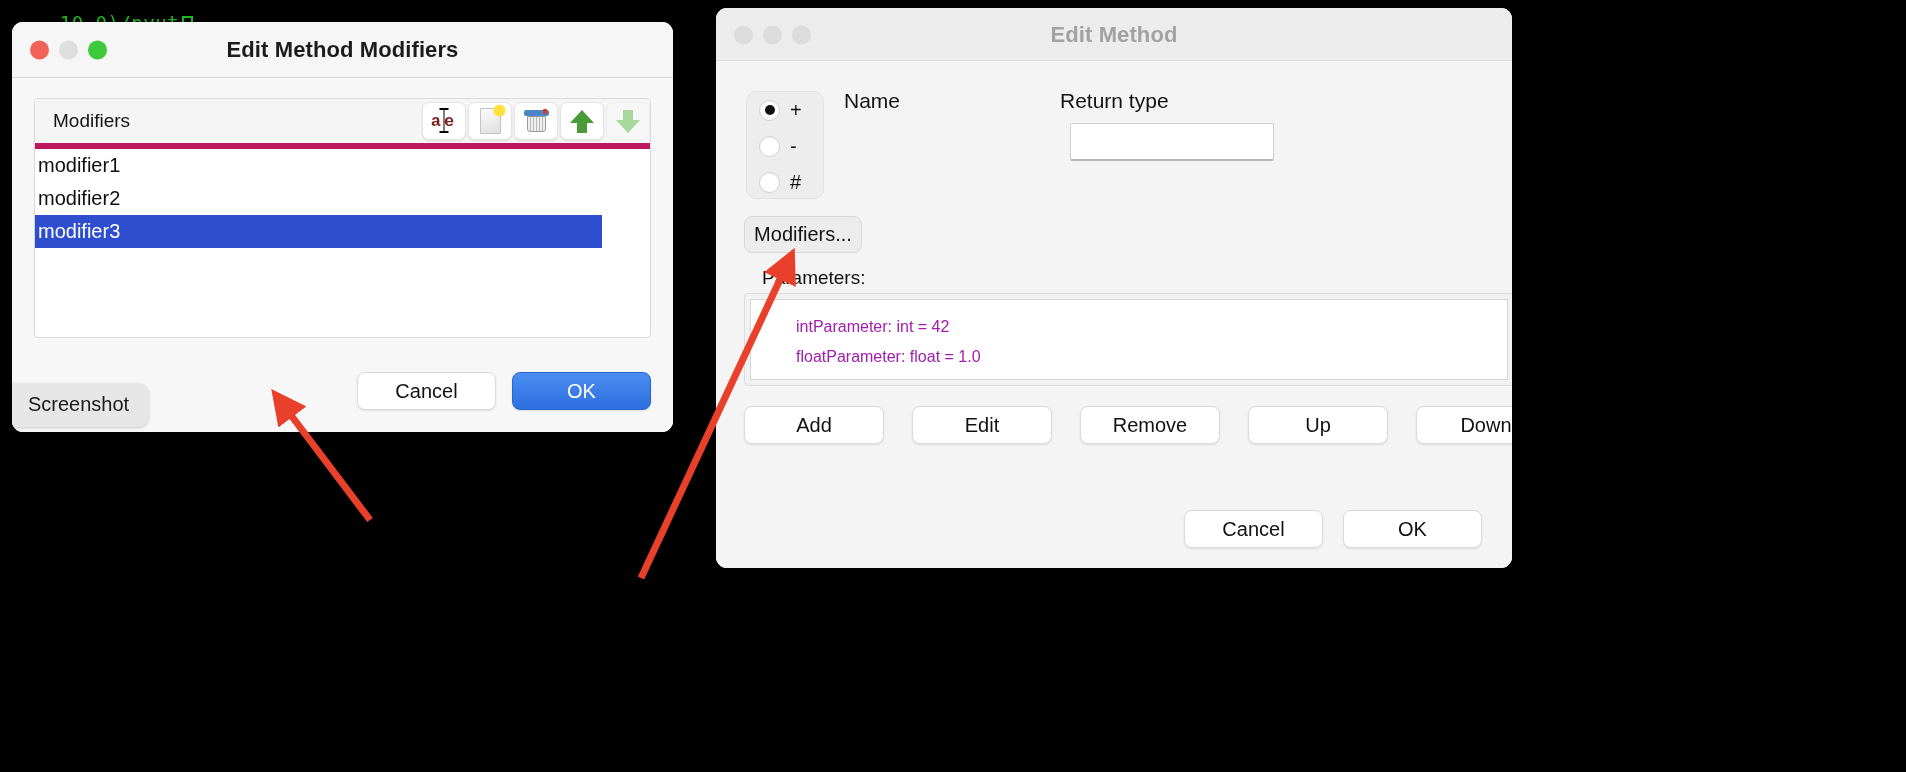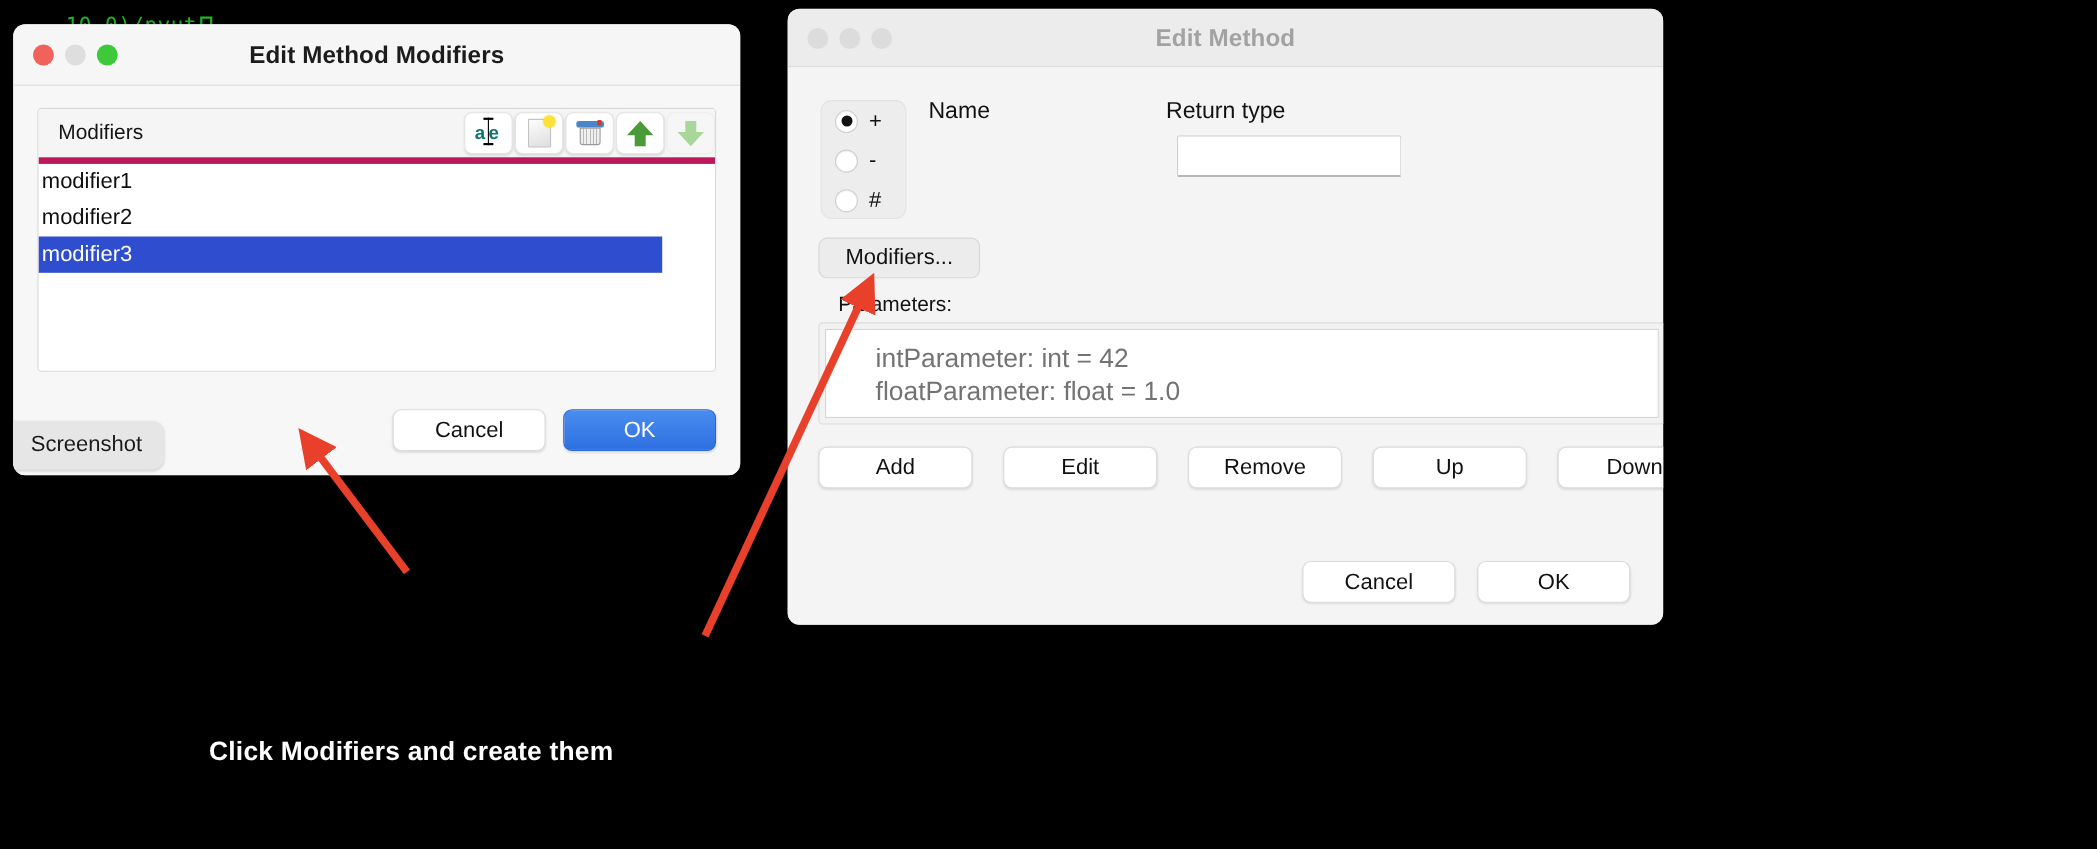--- a/index.html
+++ b/index.html
@@ -121,24 +121,24 @@
     width: 44px; height: 38px;
     background: #ffffff;
     border: 1px solid #e4e4e4;
     border-radius: 7px;
     box-shadow: 0 1px 2px rgba(0,0,0,0.10);
     display: flex; align-items: center; justify-content: center;
   }
   .tb-btn.disabled { background: #f6f6f6; border-color: #ededed; box-shadow: none; }
 
   .icon-ae {
-    font-family: Liberation Sans, sans-serif;
+    font-family: Liberation Mono, monospace;
     font-size: 17px;
     font-weight: bold;
-    color: #0f766e;
+    color: #7f1d1d;
     position: relative;
     letter-spacing: 3px;
   }
   .icon-ae .caret {
     position: absolute;
     left: 50%; top: -4px;
     width: 1px; height: 25px;
     background: #000;
     transform: translateX(-50%);
   }
@@ -340,21 +340,21 @@
   }
 
   #name-label { left: 128px; top: 28px; }
   #name-input { left: 128px; top: 62px; width: 206px; height: 38px; }
   #return-label { left: 344px; top: 28px; }
   #return-input { left: 354px; top: 62px; width: 204px; height: 38px; }
 
   #modifiers-btn {
     position: absolute;
     left: 28px; top: 155px;
-    width: 147px; height: 37px;
+    width: 118px; height: 37px;
     background: #ececec;
     border: 1px solid #d7d7d7;
     border-radius: 8px;
     font-size: 20px;
     color: #121212;
     display: flex; align-items: center; justify-content: center;
   }
   #parameters-label {
     position: absolute;
     left: 46px; top: 206px;
@@ -371,22 +371,22 @@
     padding: 5px;
   }
   .param-list {
     width: 100%; height: 100%;
     background: #ffffff;
     border: 1px solid #d5d5d5;
     overflow: hidden;
     padding: 12px 0 0 45px;
   }
   .param-row {
-    font-size: 24px;
-    color: #737373;
+    font-size: 16px;
+    color: #a21caf;
     line-height: 30px;
     white-space: nowrap;
   }
 
   .param-actions {
     position: absolute;
     left: 28px; top: 345px;
     display: flex;
     gap: 28px;
   }
@@ -579,15 +579,14 @@
   <svg class="annot-svg" viewBox="0 0 1906 772">
     <defs>
       <marker id="ah" markerWidth="5" markerHeight="5" refX="3.4" refY="2.5" orient="auto">
         <path d="M0,0 L5,2.5 L0,5 z" fill="#e8402a"></path>
       </marker>
     </defs>
     <line x1="370" y1="520" x2="278" y2="398" stroke="#e8402a" stroke-width="7" marker-end="url(#ah)"></line>
     <line x1="641" y1="578" x2="790" y2="258" stroke="#e8402a" stroke-width="7" marker-end="url(#ah)"></line>
   </svg>
 
-  <div class="caption">Click Modifiers and create them</div>
 
 </div>
 
 </body></html>

